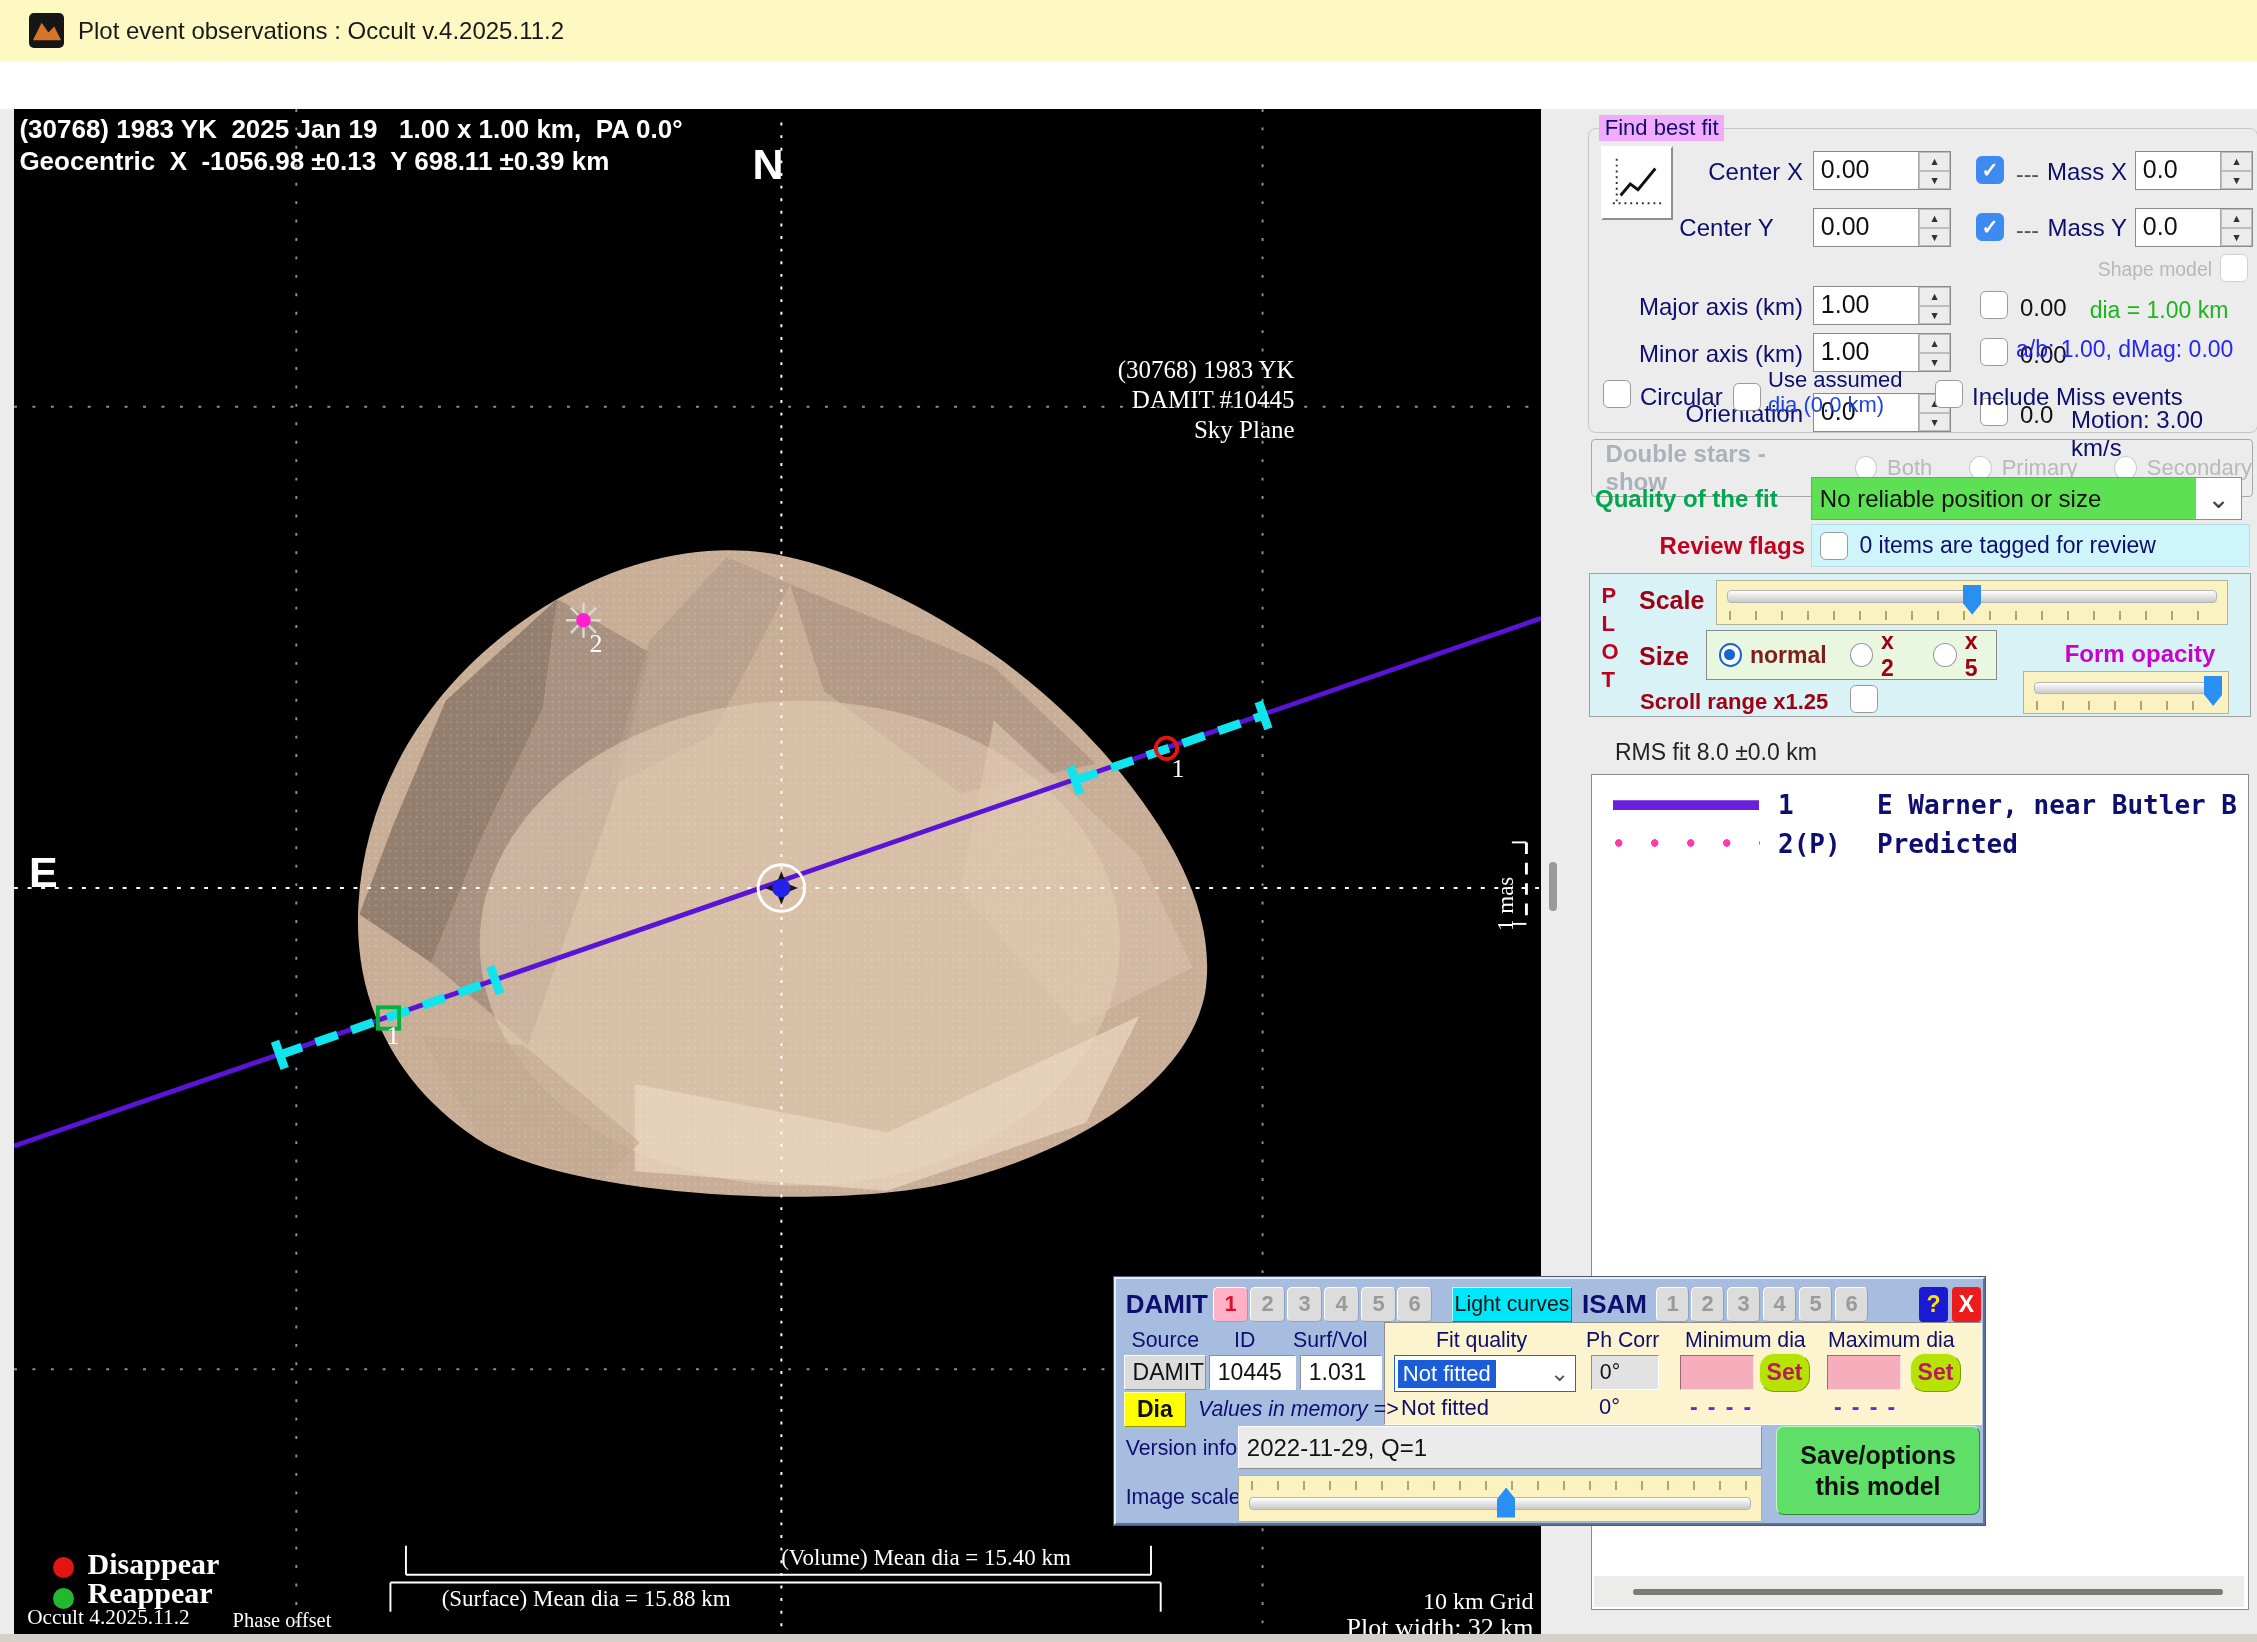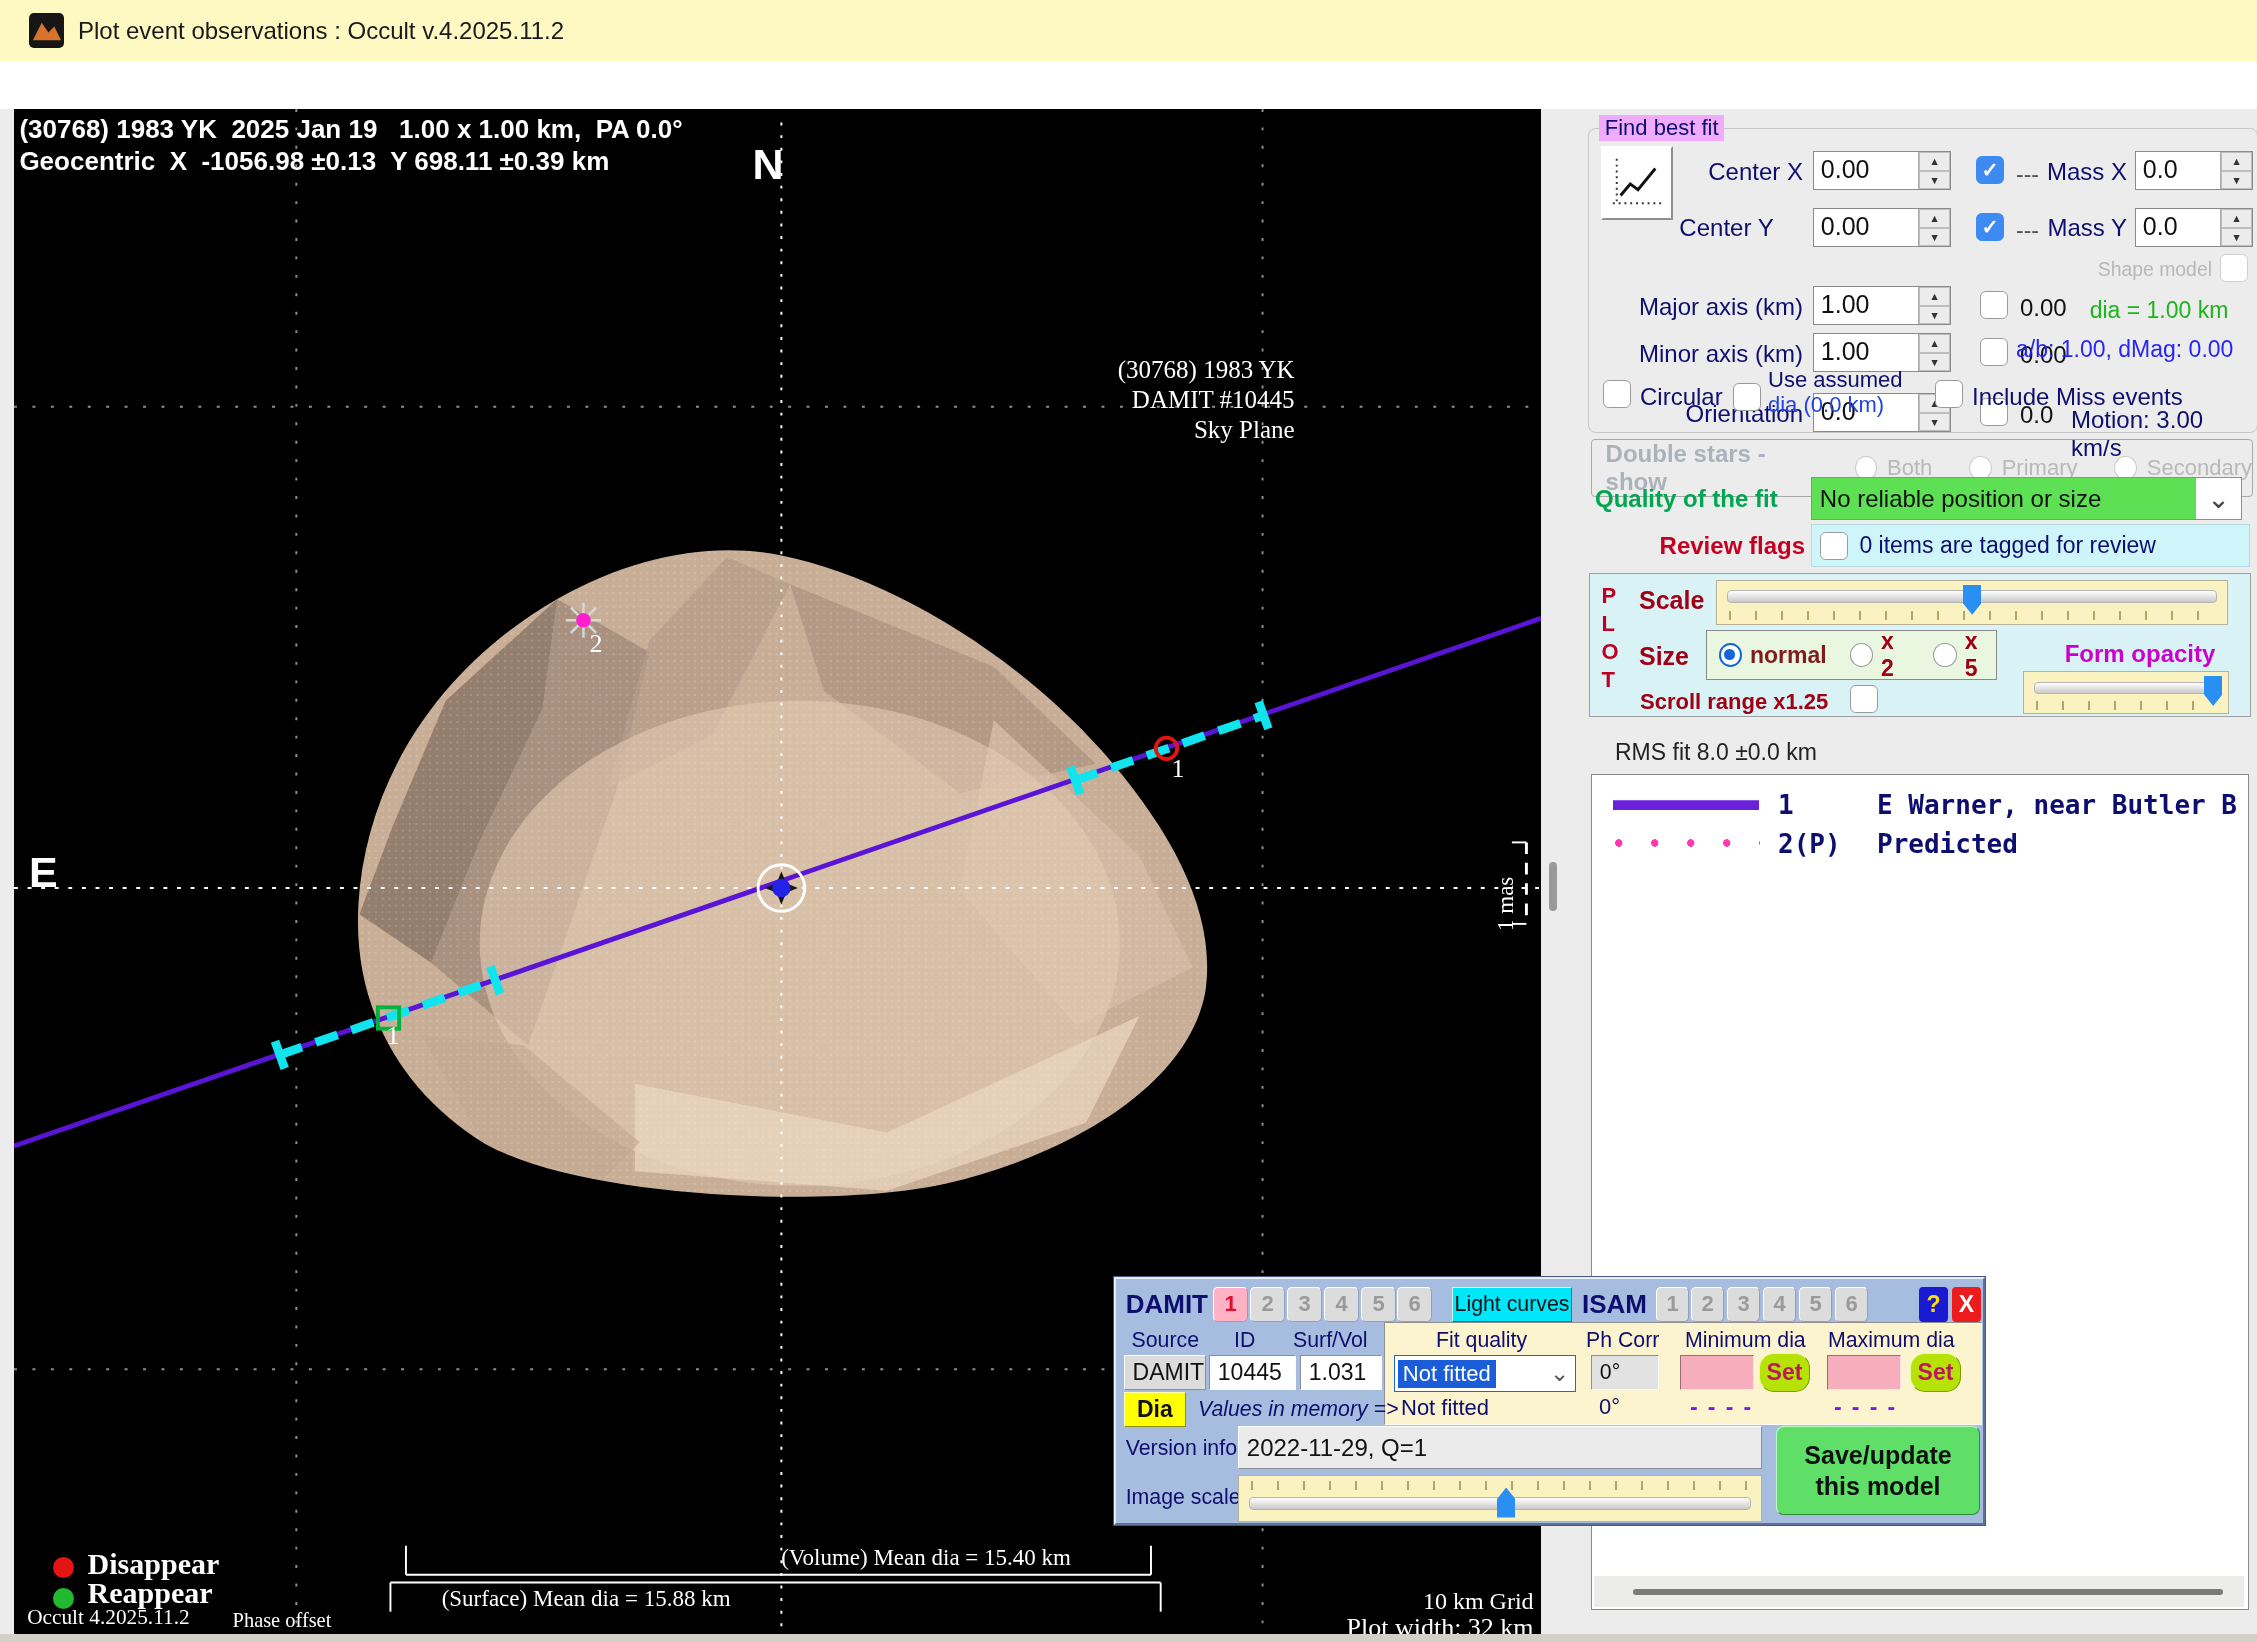--- a/index.html
+++ b/index.html
@@ -429,20 +429,20 @@
 
     <div class="abs dlbl" style="left:9.7px;top:157px;">Version info</div>
     <div class="abs dfield" style="left:122px;top:147px;width:524px;height:43px;background:#ebebeb;border-color:#fdfdfd #8f8f8f #8f8f8f #fdfdfd;font-size:24px;">2022-11-29, Q=1</div>
     <div class="abs dlbl" style="left:9.7px;top:206px;">Image scale</div>
     <div class="abs slider" style="left:122px;top:196px;width:524px;height:47px;">
       <div class="ticks" style="top:4.9px;"></div>
       <div class="track" style="top:21.3px;"></div>
       <div class="abs thumb up" style="left:258px;top:11.6px;"></div>
     </div>
     <div class="abs" style="left:660px;top:147px;width:204px;height:89px;background:#5fdf68;border:1.9px solid;border-color:#c2f7c6 #2e8a36 #2e8a36 #c2f7c6;border-radius:7.8px;box-sizing:border-box;display:flex;flex-direction:column;align-items:center;justify-content:center;font-size:25px;font-weight:bold;color:#111;line-height:31px;">
-      <div>Save/update</div>
+      <div>Save/options</div>
       <div>this model</div>
     </div>
   </div>
 
   <div class="abs" style="left:0;top:1634px;width:2257px;height:8.7px;background:#d4d0c8;"></div>
 </div>
 
 
 </body></html>

